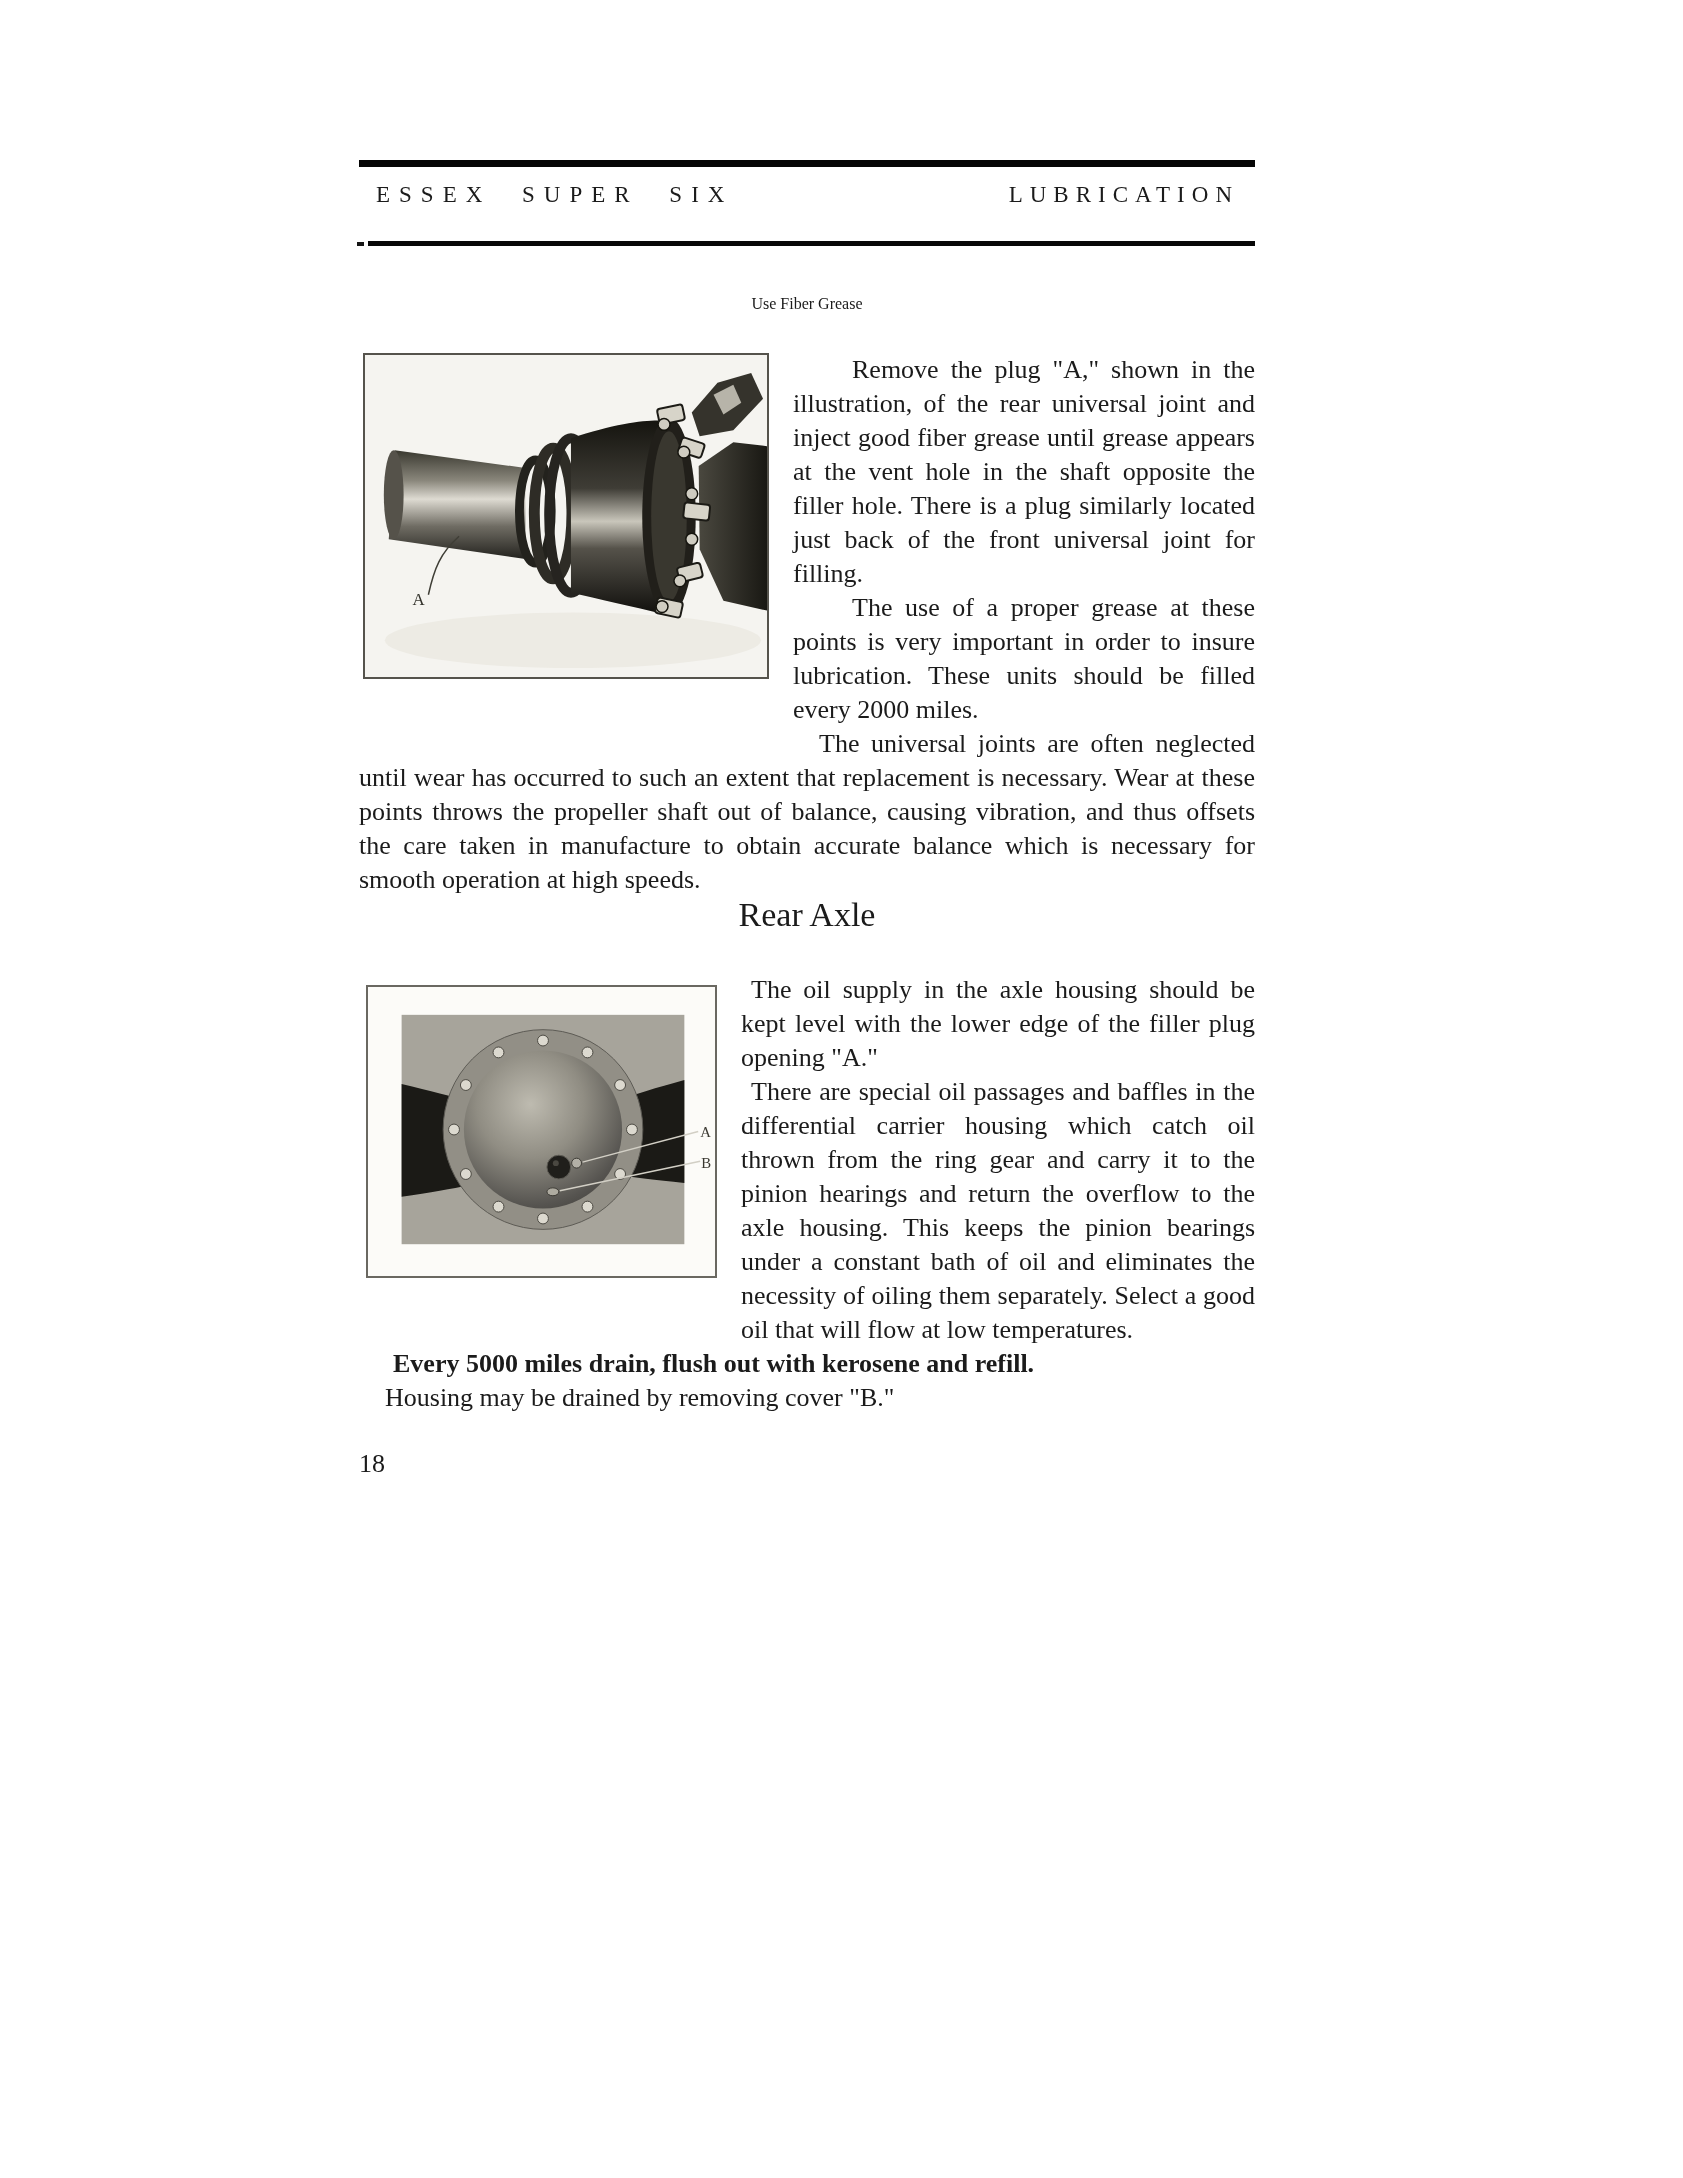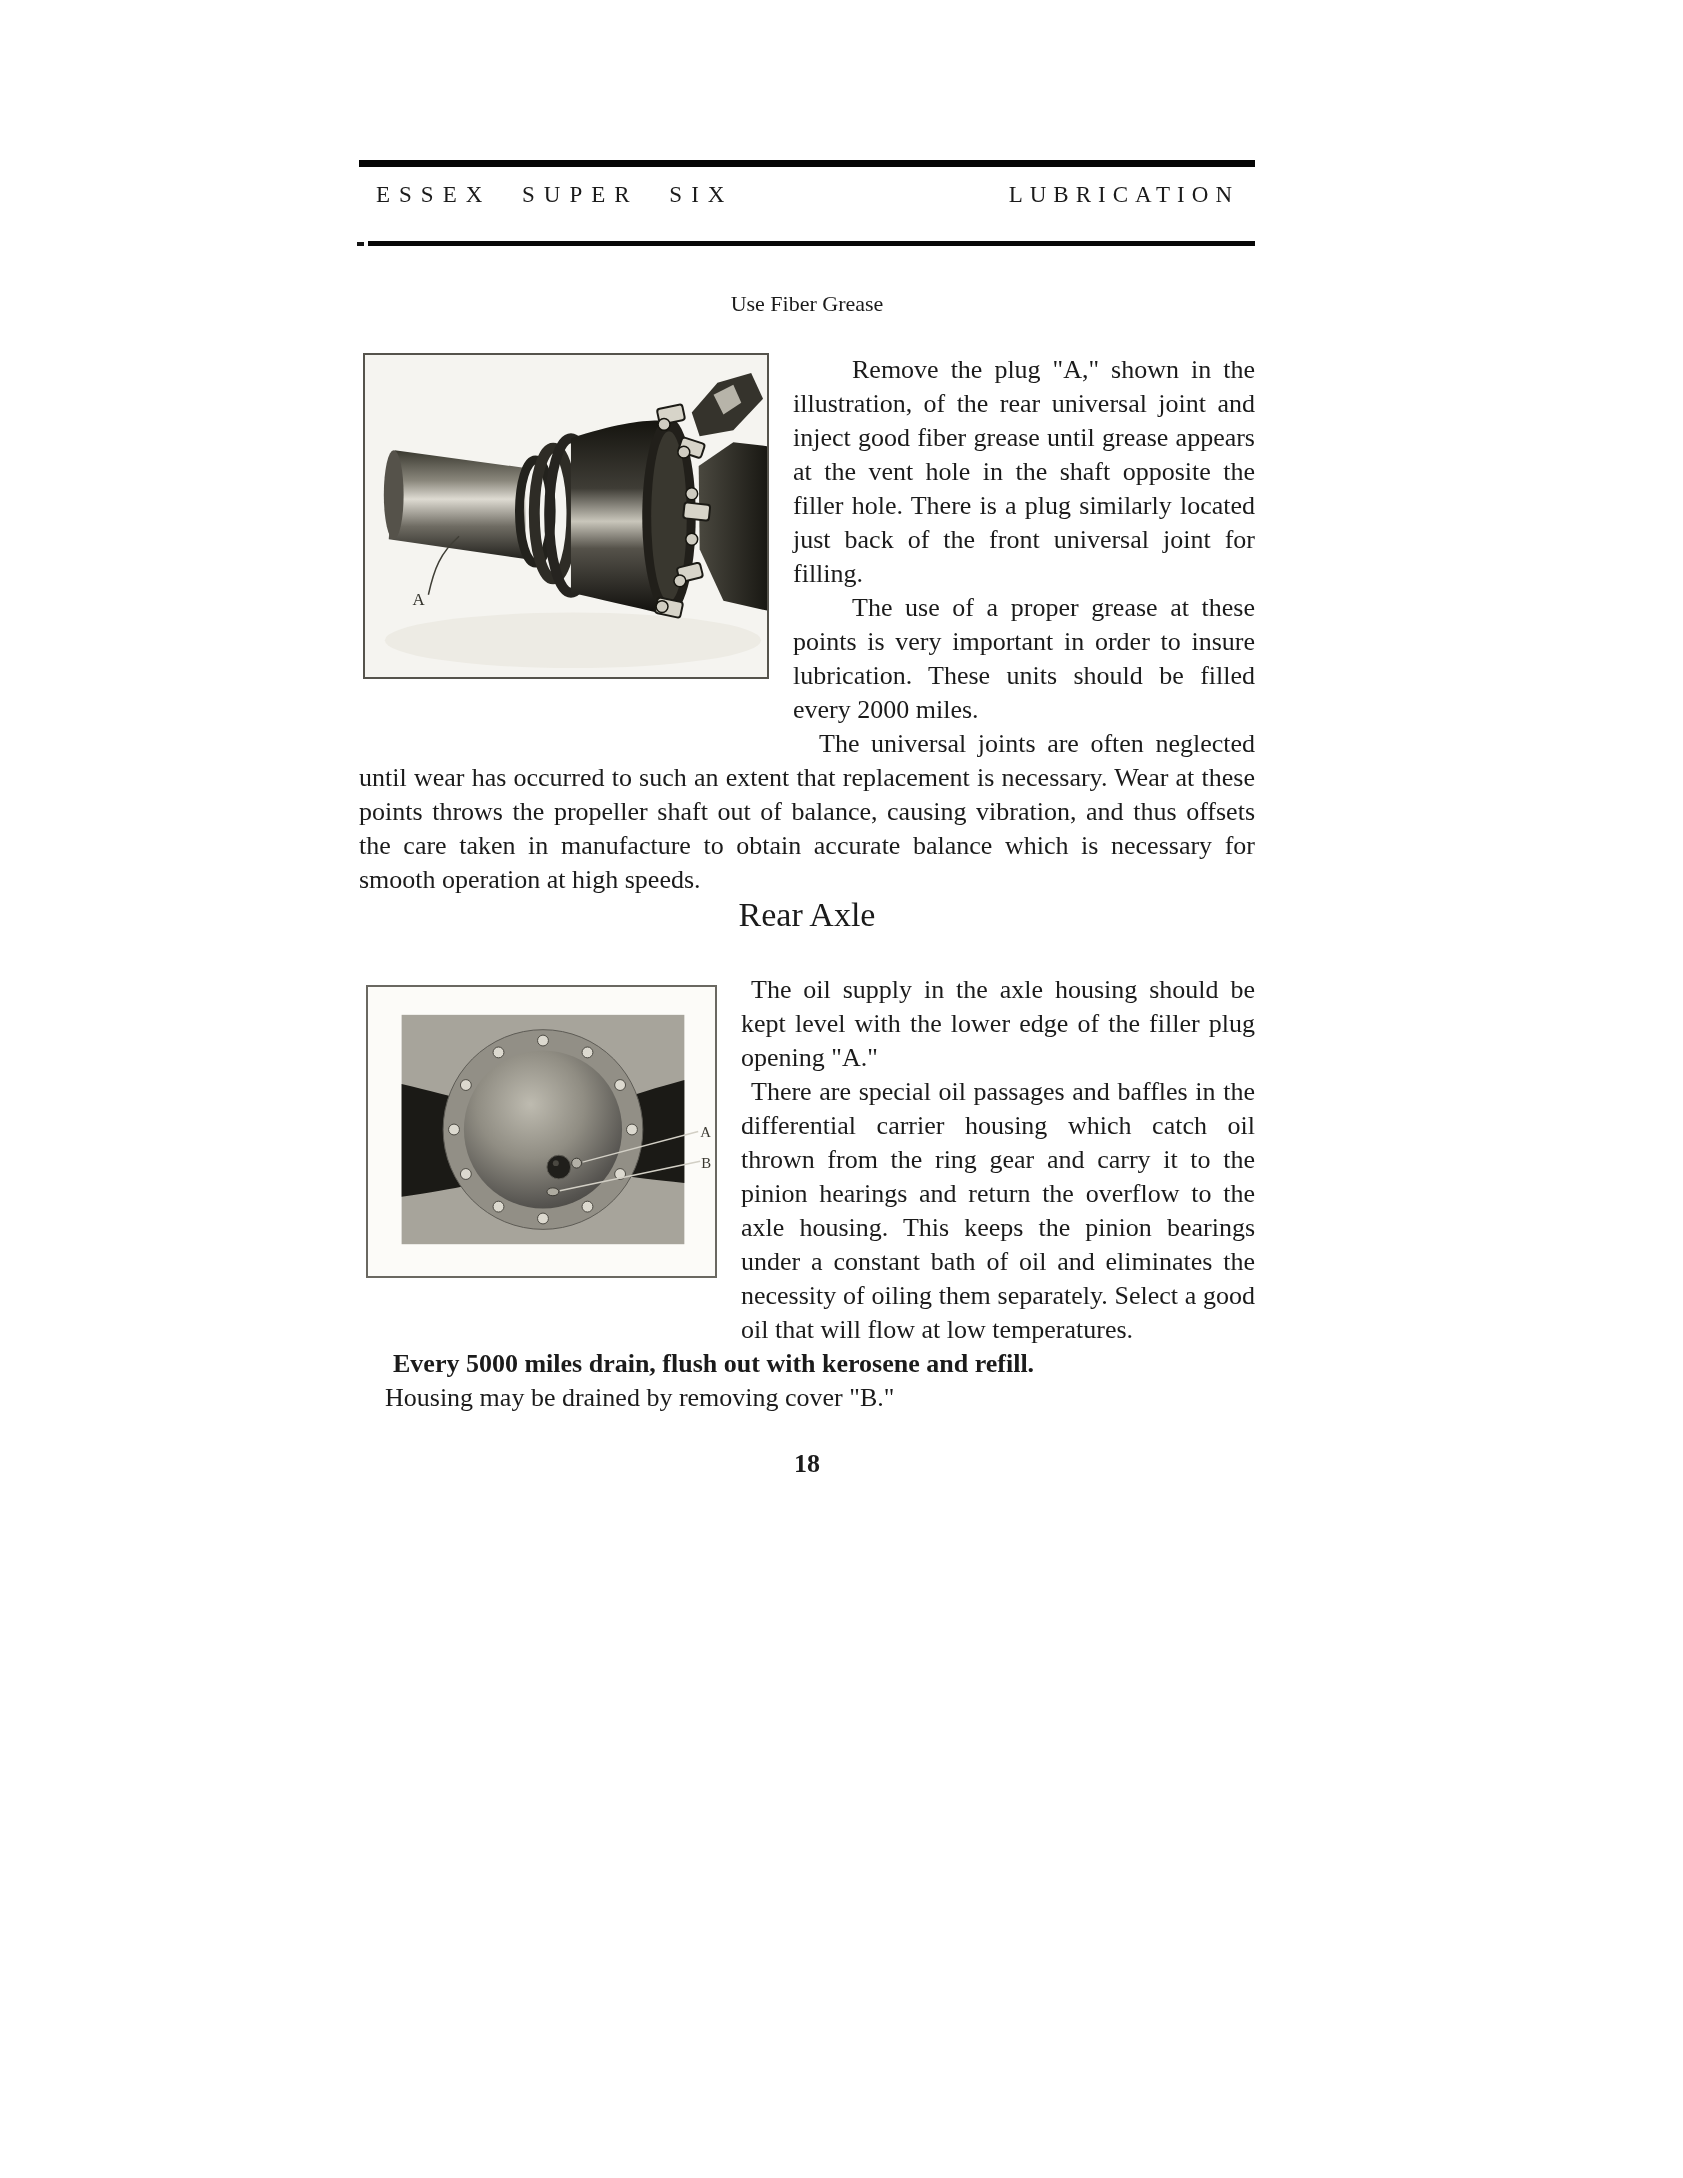--- a/index.html
+++ b/index.html
@@ -39,21 +39,21 @@
     font-size: 34px;
     line-height: 36px;
     font-weight: normal;
     text-align: center;
     margin: 0;
   }
   .title-universal { margin-top: 40px; }
   .title-rear-axle { margin-top: 32px; }
   .subtitle {
     text-align: center;
-    font-size: 22px;
+    font-size: 16px;
     line-height: 24px;
     margin-top: 46px;
   }
   .section { margin-top: 37px; }
   .section-rear { margin-top: 40px; }
 
   .figure {
     float: left;
     background: #f5f4f0;
     position: relative;
@@ -80,23 +80,22 @@
   .indent-sm { text-indent: 26px; }
   .indent-xs { text-indent: 10px; }
   .mt-14 { margin-top: 14px; }
   .mt-16 { margin-top: 16px; }
   .mt-34 { margin-top: 34px; }
   .oil-note {
     margin: 0;
     text-align: center;
   }
   .page-number {
-    text-align: center;
+    text-align: left;
     margin-top: 32px;
-    font-weight: bold;
   }
   .clearfix::after { content: ""; display: block; clear: both; }
 </style>
 </head>
 <body>
 
 <div class="page">
   <div class="content">
 
     <div class="rule-top"></div>

